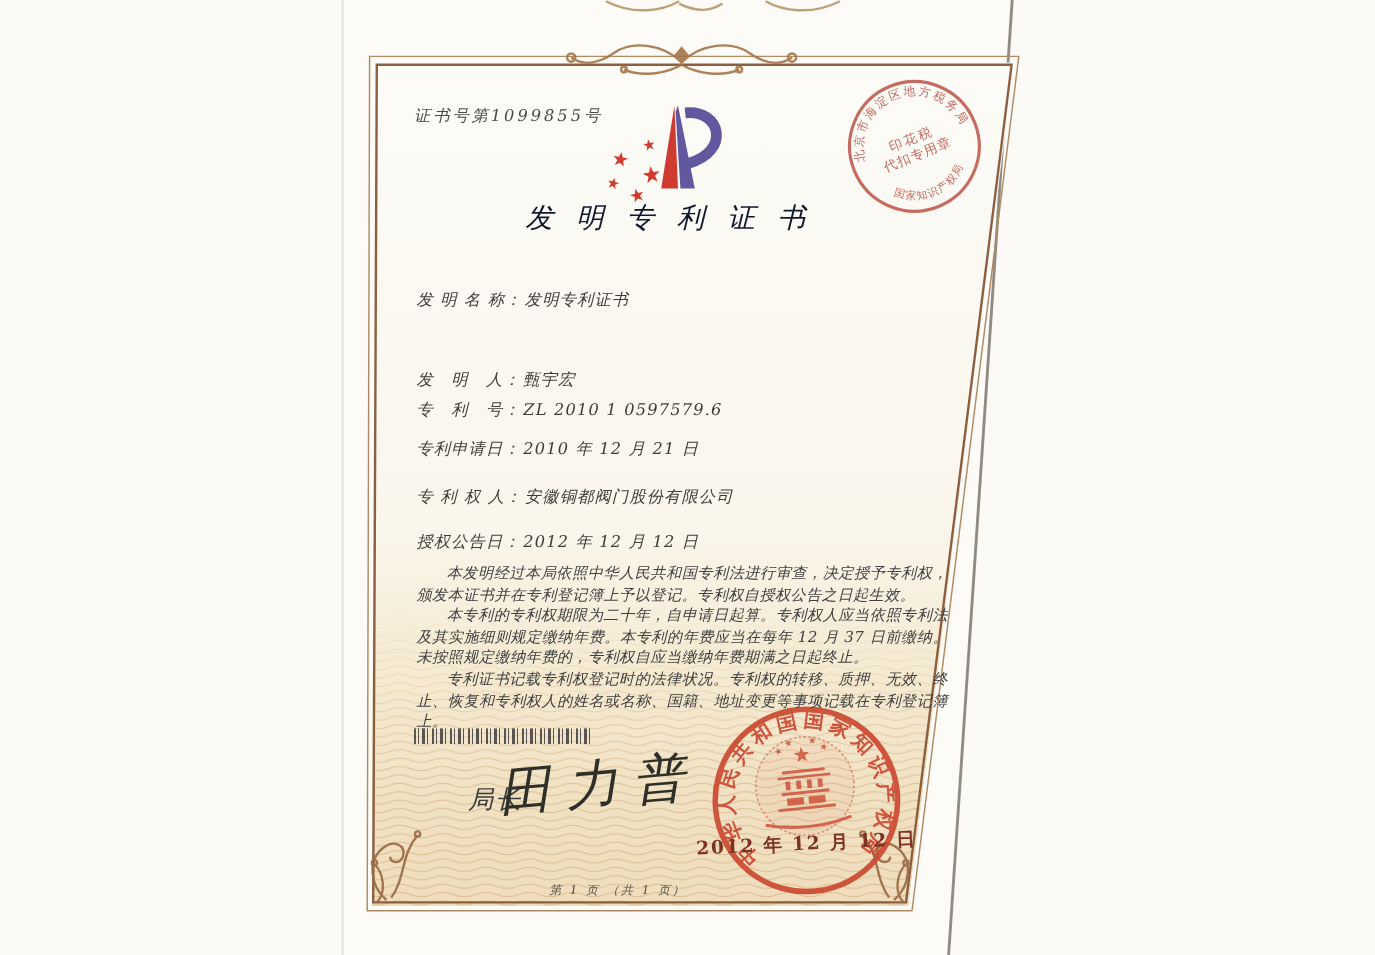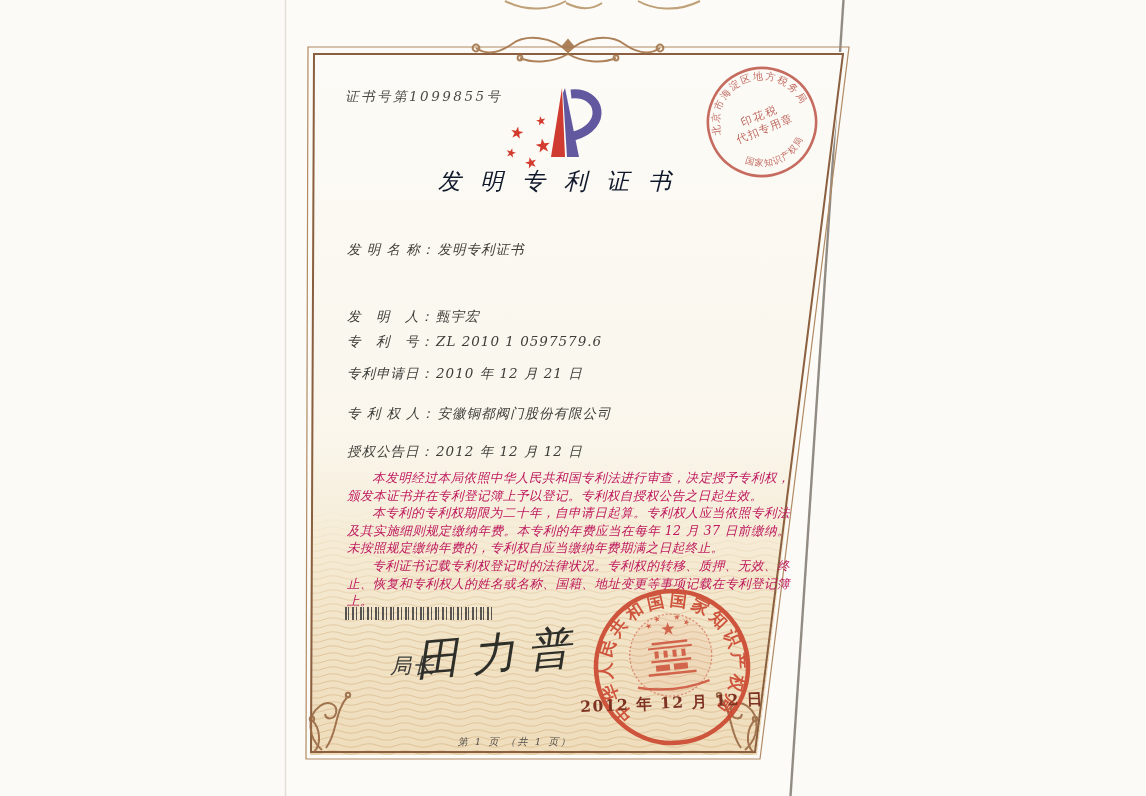--- a/index.html
+++ b/index.html
@@ -16,21 +16,21 @@
   .title{
     left:360px;top:166px;width:330px;text-align:right;
     font-size:23px;letter-spacing:19px;color:#0f172a;font-weight:500;z-index:2;
   }
   .field{
     left:347px;font-size:13.5px;color:#3d3d38;letter-spacing:1px;z-index:2;white-space:nowrap;
   }
   .field .fvalue{margin-left:2px;}
   .body-text{
     left:347px;top:469px;width:443px;z-index:2;
-    font-size:12.6px;line-height:17.6px;color:#be185d;
+    font-size:12.6px;line-height:17.6px;color:#404040;
     font-style:italic;letter-spacing:0.4px;text-align:justify;
   }
   .body-text p{margin:0;text-indent:2em;}
   .barcode{
     left:345px;top:607px;width:150px;height:13px;z-index:2;opacity:.85;
     background:repeating-linear-gradient(90deg,
       #3c3c3c 0 2px,transparent 2px 3px,
       #3c3c3c 3px 4px,transparent 4px 7px,
       #3c3c3c 7px 9px,transparent 9px 11px,
       #3c3c3c 11px 12px,transparent 12px 15px);

